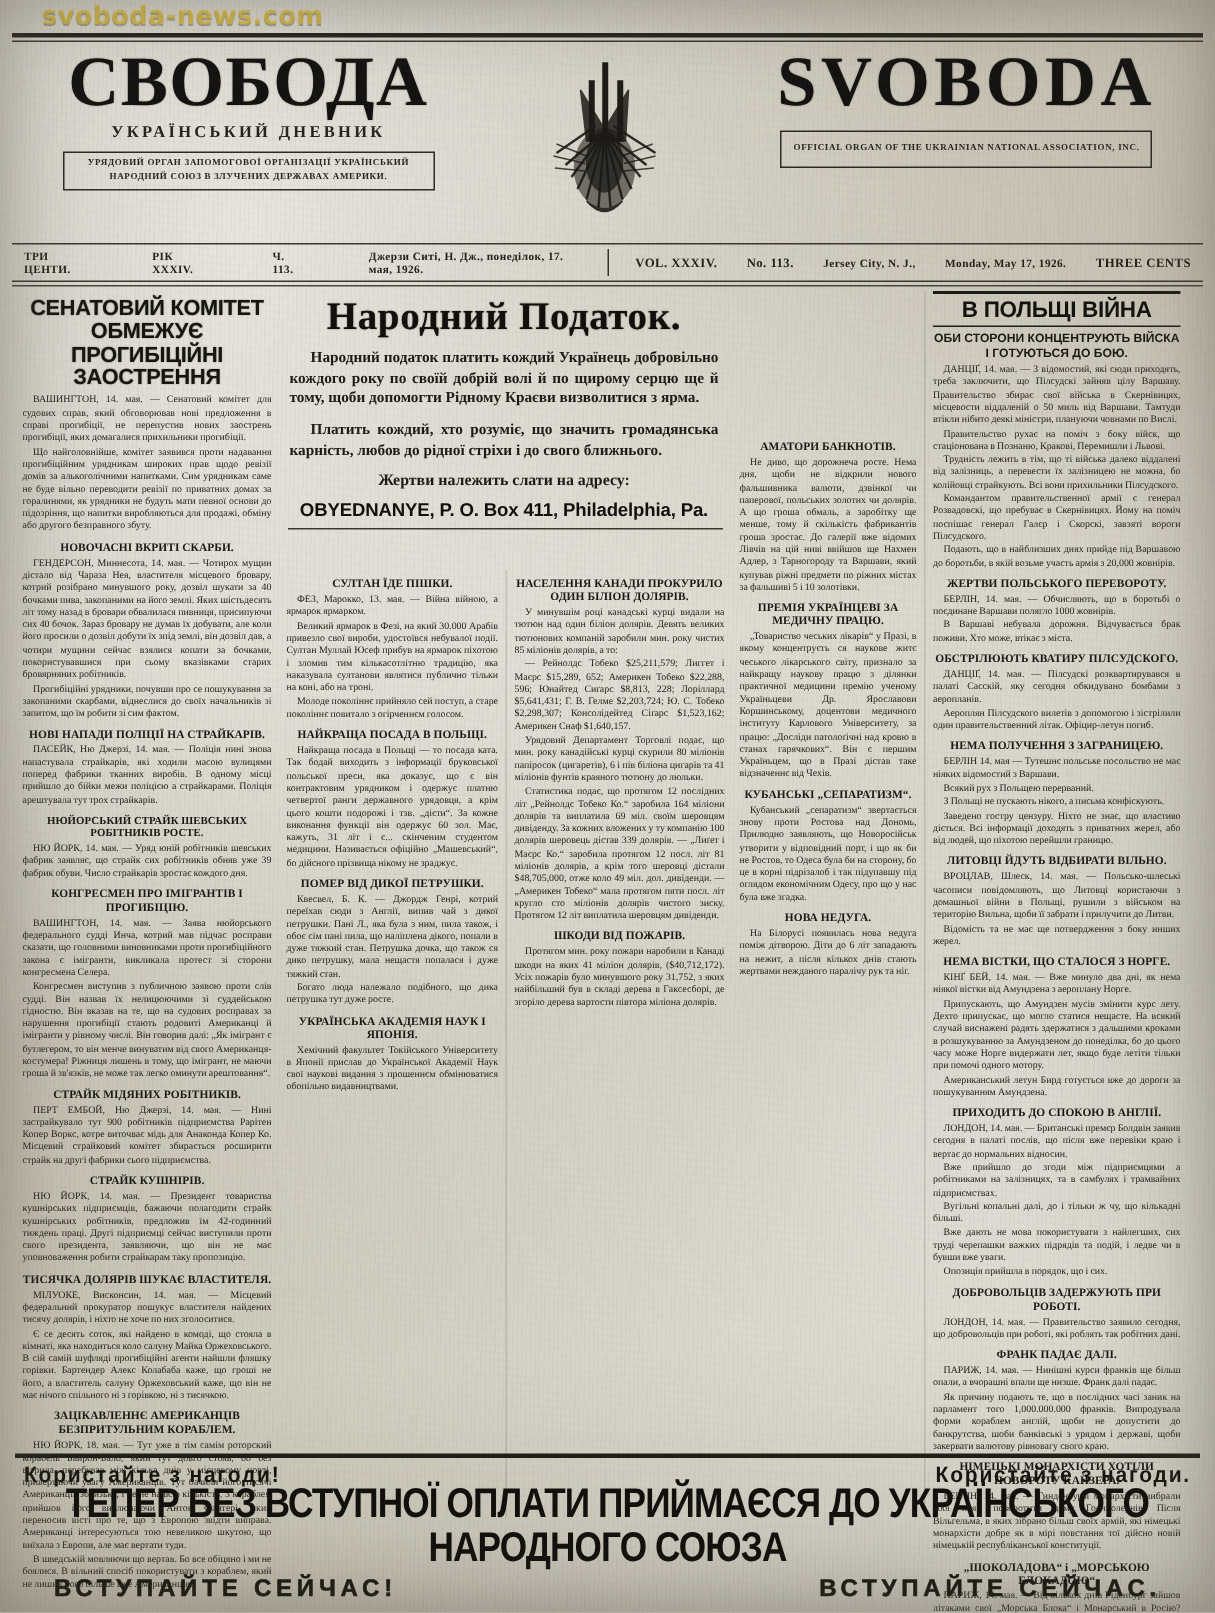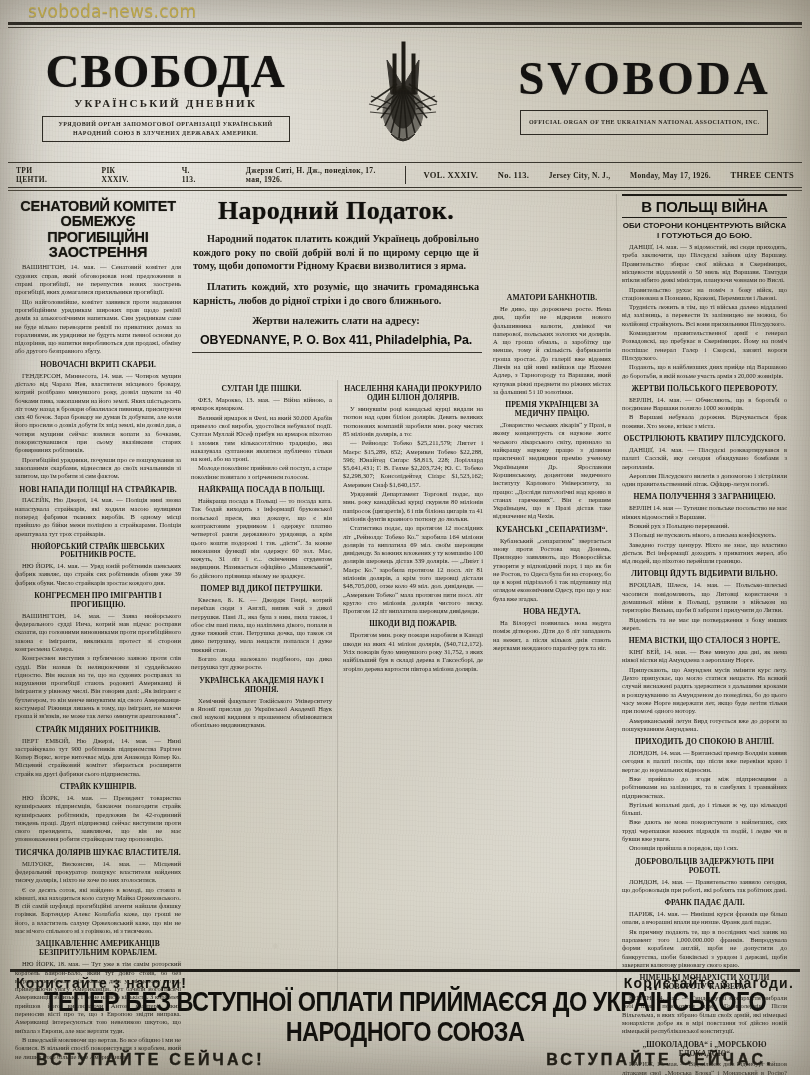--- a/index.html
+++ b/index.html
@@ -46,38 +46,38 @@
     pointer-events: none;
     z-index: 61;
     box-shadow: inset 0 0 46px rgba(84,76,62,.40), inset 0 0 120px rgba(84,76,62,.22);
   }
 
   
   .watermark {
     position: absolute;
     top: 1px; left: 28px;
     font-family: "DejaVu Sans", sans-serif;
-    font-weight: normal;
+    font-weight: bold;
     font-size: 17px;
     letter-spacing: .3px;
     color: rgba(228,198,60,.80);
     text-shadow: 0 1px 0 rgba(60,50,20,.35);
     z-index: 55;
   }
 
   
   .rule-thick { border-top: 3px solid #23211c; margin: 0; }
   .rule-thin  { border-top: 1px solid #3a372f; margin: 0; }
   .rule-hair  { border-top: 1px solid #4a463c; margin: 0; }
 
   .masthead-top { padding-top: 22px; }
   .masthead {
     position: relative;
     display: flex;
-    align-items: center;
+    align-items: flex-start;
     justify-content: space-between;
     padding: 4px 10px 0 10px;
     gap: 41px;
   }
   .mh-side { width: 320px; text-align: center; }
   .mh-title {
     font-family: "Liberation Serif", "DejaVu Serif", serif;
     font-weight: bold;
     font-size: 47px;
     line-height: 1.02;

